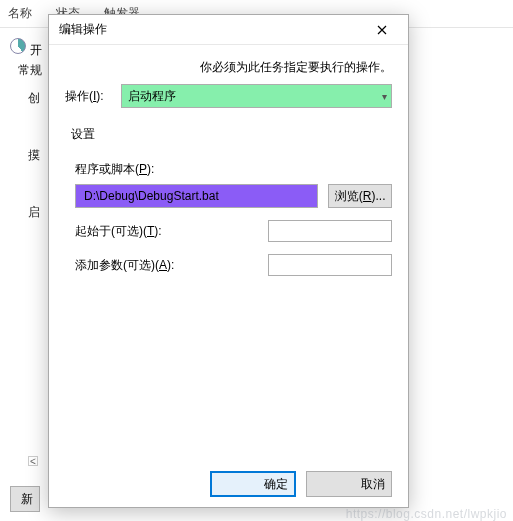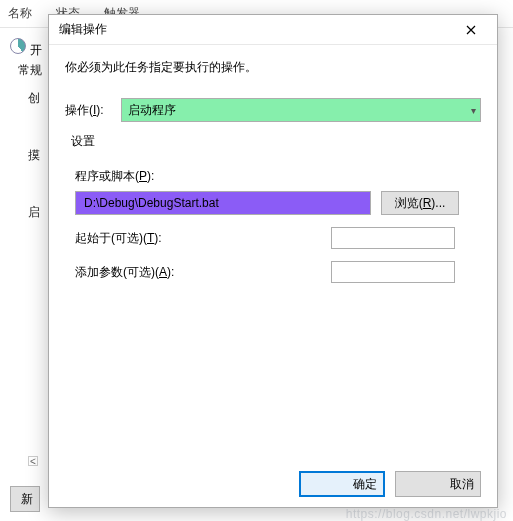--- a/index.html
+++ b/index.html
@@ -42,21 +42,21 @@
     font-size:10px;
   }
   .bg-btn-row {
     position: absolute; left: 10px; top: 486px;
     display: flex; gap: 6px;
   }
 
   .dialog {
     position: absolute;
     left: 48px; top: 14px;
-    width: 450px; height: 494px;
+    width: 361px; height: 494px;
     background: #fff;
     border: 1px solid #aaa;
     box-shadow: 0 4px 20px rgba(0,0,0,.25);
     display: flex; flex-direction: column;
   }
   .titlebar {
     height: 30px;
     display: flex; align-items: center;
     padding: 0 6px 0 10px;
     border-bottom: 1px solid #e8e8e8;
@@ -65,22 +65,22 @@
   .close-btn {
     width: 40px; height: 28px;
     display: flex; align-items: center; justify-content: center;
     color: #333; cursor: default;
   }
   .close-btn svg { width: 10px; height: 10px; }
   .content {
     flex: 1; padding: 14px 16px 10px 16px;
     display: flex; flex-direction: column;
   }
-  .instruction { margin-bottom: 22px; }
-  .row { display: flex; align-items: center; margin-bottom: 11px; }
+  .instruction { margin-bottom: 8px; text-align: right; }
+  .row { display: flex; align-items: center; margin-bottom: 18px; }
   .lbl-action { width: 56px; }
   .combo {
     flex: 1; height: 24px;
     border: 1px solid #adadad;
     background: #86efac;
     display: flex; align-items: center; justify-content: space-between;
     padding: 0 4px 0 6px;
   }
   .combo-arrow { font-size: 10px; color: #555; }
   .fieldset {

